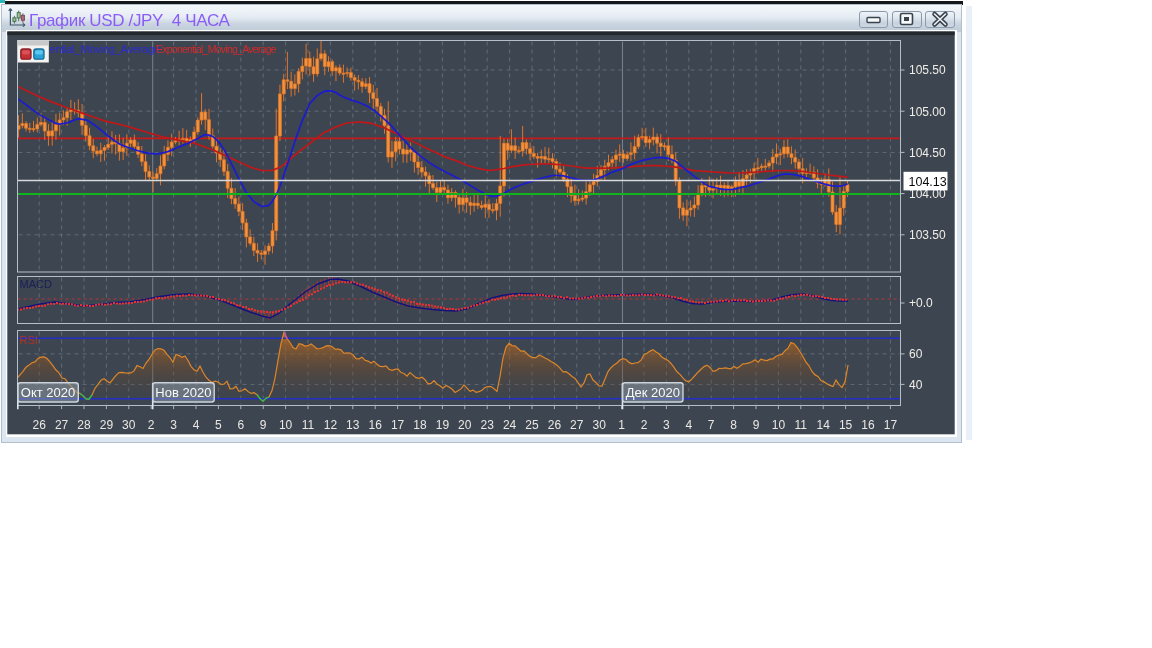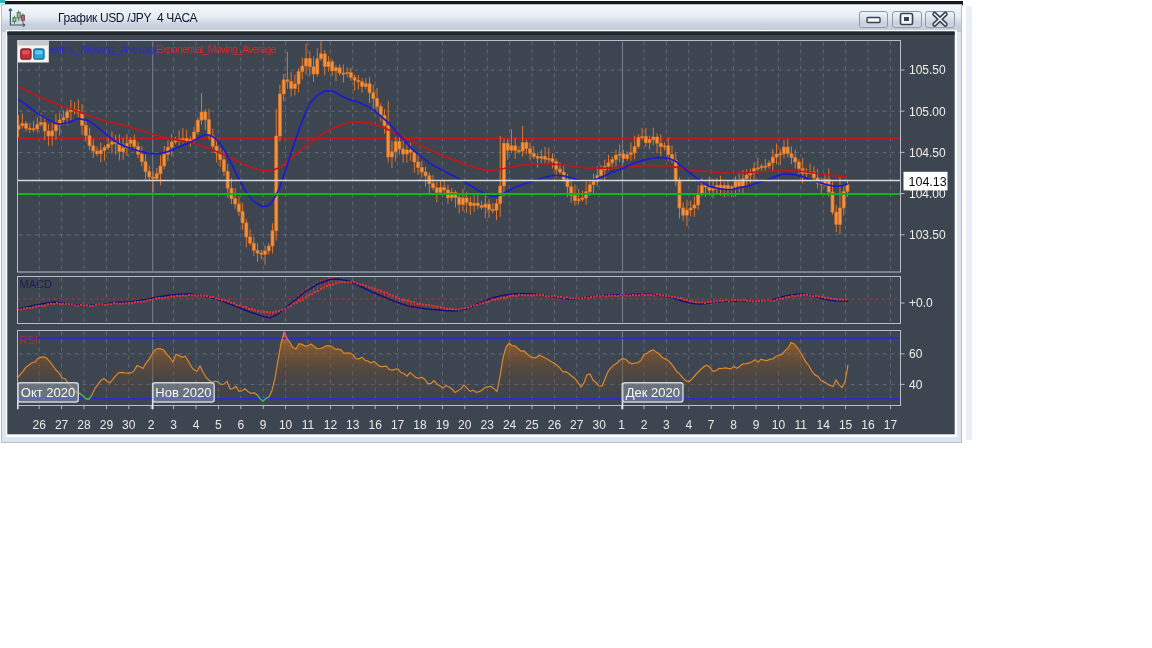--- a/index.html
+++ b/index.html
@@ -9,21 +9,21 @@
 
 <div class="abs" style="left:0;top:0;width:5px;height:3px;background:#27b7bd;"></div>
 <div class="abs" style="left:5px;top:1px;width:957px;height:2.7px;background:#15181b;"></div>
 <div class="abs" style="left:959.5px;top:1px;width:3px;height:4px;background:#15181b;"></div>
 <div class="abs" style="left:966px;top:6px;width:6px;height:434px;background:#e9eff6;"></div>
 
 <div class="abs" style="left:1px;top:4px;width:961px;height:439px;background:#dce6f1;border:1px solid #b3bfcd;box-sizing:border-box;"></div>
 
 <div class="abs" style="left:2px;top:5px;width:959px;height:26.5px;background:linear-gradient(#f4f8fb,#e5ecf3 45%,#c9d4e0 70%,#bfcbd8);"></div>
 
-<div class="abs" style="left:29px;top:10.5px;font-size:12px;color:#0f172a;letter-spacing:-0.35px;margin-left:29px;">График USD /JPY&nbsp; 4 ЧАСА</div>
+<div class="abs" style="left:29px;top:10.5px;font-size:17px;color:#8b5cf6;letter-spacing:-0.35px;">График USD /JPY&nbsp; 4 ЧАСА</div>
 
 <div class="abs" style="left:859px;top:11px;width:29px;height:16.5px;background:linear-gradient(#eef3f8,#dde5ee 40%,#c7d2de 75%,#cdd8e3);border:1px solid #8c9aa9;border-radius:3px;box-sizing:border-box;"></div>
     <div class="abs" style="left:891.5px;top:11px;width:30px;height:16.5px;background:linear-gradient(#eef3f8,#dde5ee 40%,#c7d2de 75%,#cdd8e3);border:1px solid #8c9aa9;border-radius:3px;box-sizing:border-box;"></div>
     <div class="abs" style="left:925px;top:11px;width:30px;height:16.5px;background:linear-gradient(#eef3f8,#dde5ee 40%,#c7d2de 75%,#cdd8e3);border:1px solid #8c9aa9;border-radius:3px;box-sizing:border-box;"></div>
     <svg class="abs" width="1152" height="648" viewBox="0 0 1152 648" style="left:0;top:0">
       <rect x="867" y="17.5" width="13" height="5" rx="1" fill="#f6f8fa" stroke="#39434e" stroke-width="1.4"></rect>
       <rect x="900.5" y="13.5" width="12" height="11" rx="1.5" fill="#f6f8fa" stroke="#39434e" stroke-width="1.6"></rect>
       <rect x="904" y="17" width="5" height="4" fill="#39434e"></rect>
       <path d="M934.5 14 L945.5 24.5 M945.5 14 L934.5 24.5" stroke="#39434e" stroke-width="4.6" stroke-linecap="round"></path>
       <path d="M934.5 14 L945.5 24.5 M945.5 14 L934.5 24.5" stroke="#eef2f6" stroke-width="1.6" stroke-linecap="round"></path>

